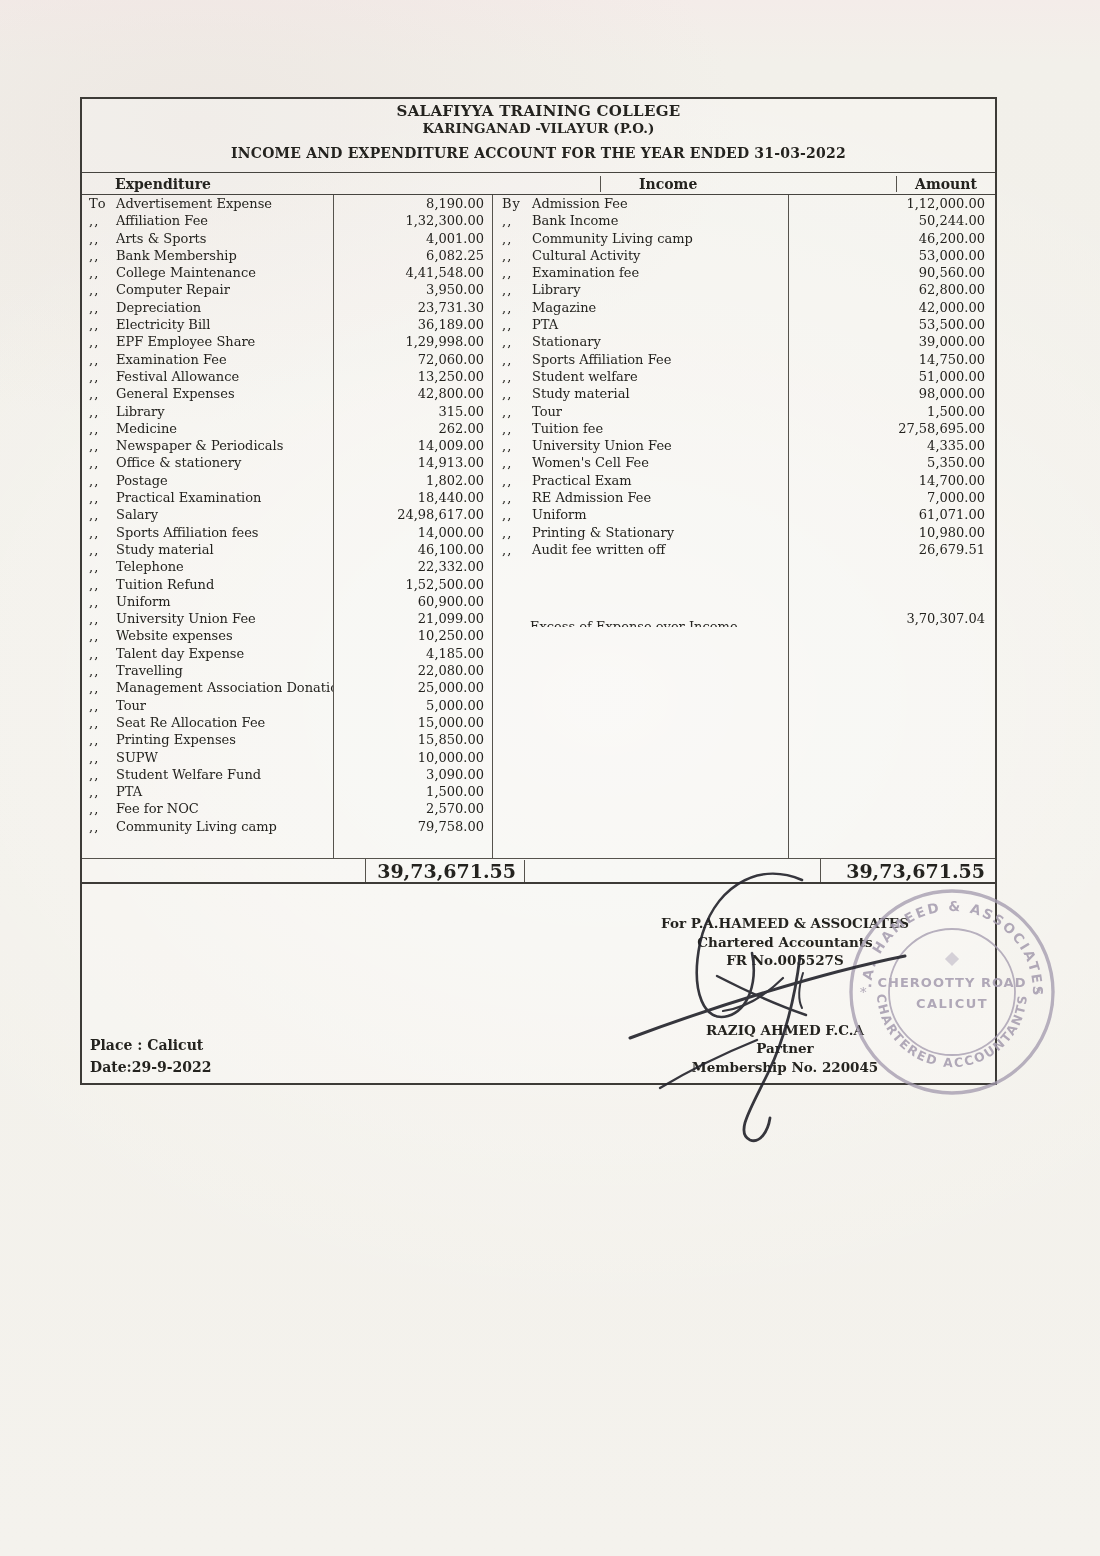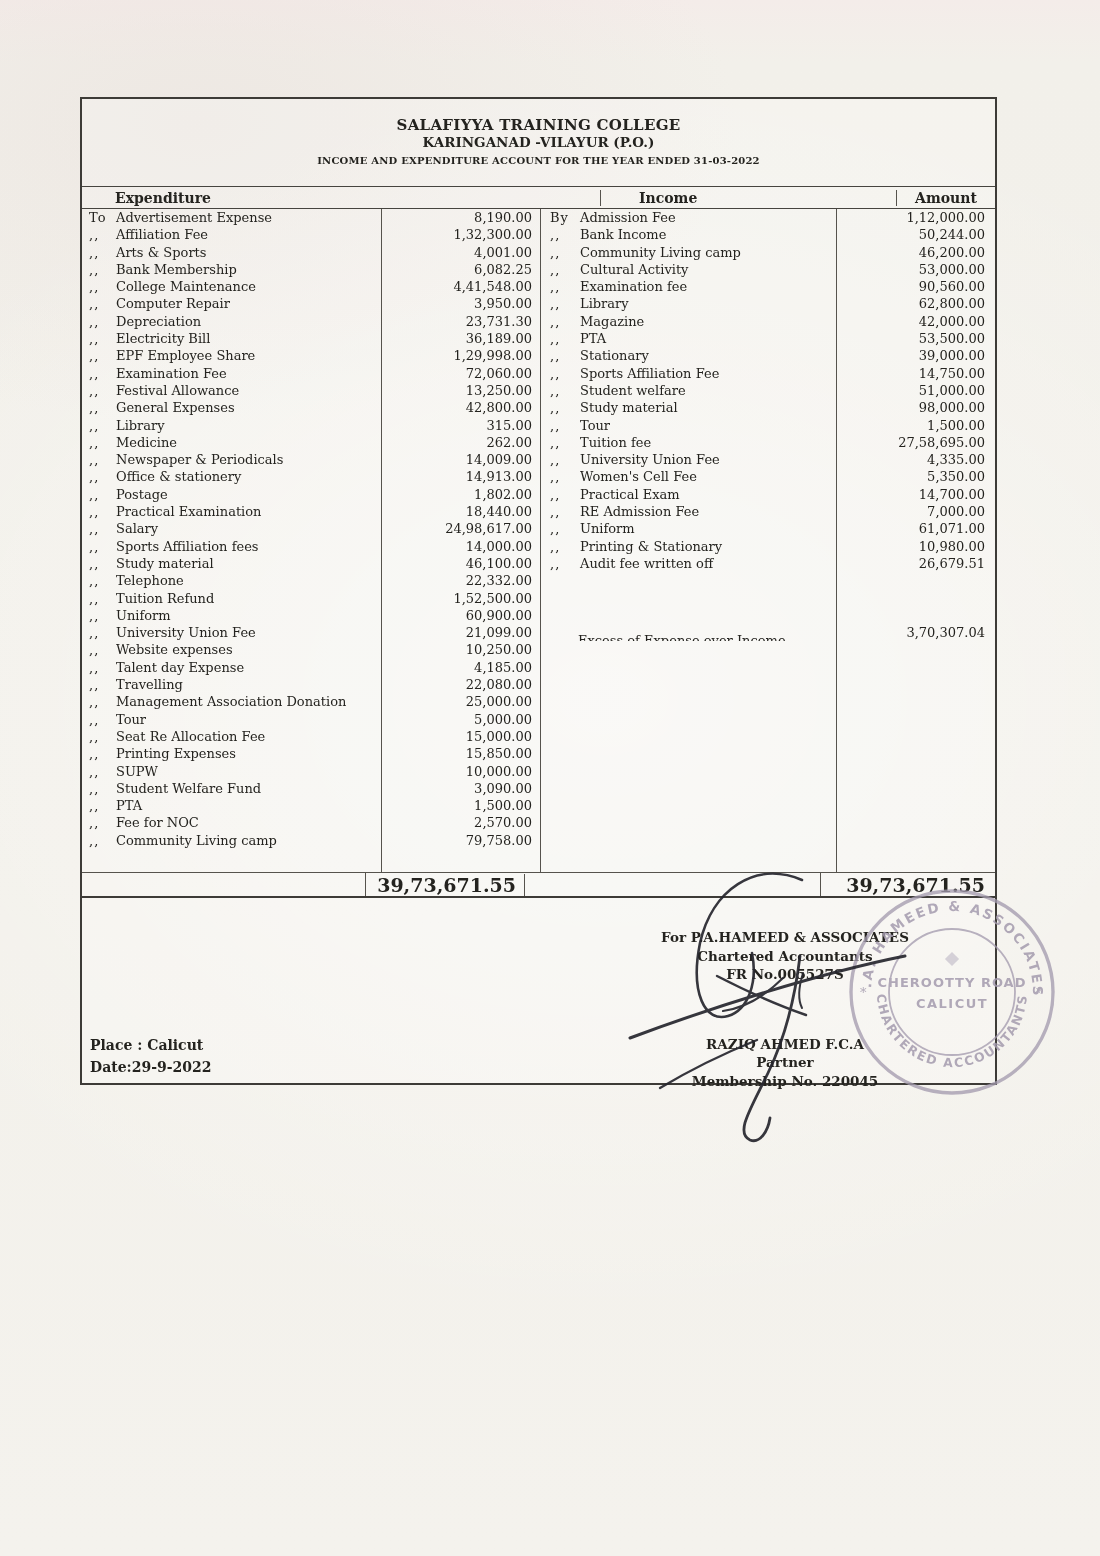--- a/index.html
+++ b/index.html
@@ -13,36 +13,36 @@
     font-family:"DejaVu Serif","Liberation Serif",serif;
     color:#24231f;
   }
   .doc{
     position:absolute;left:80px;top:97px;width:913px;height:984px;
     border:2px solid #3d3b37;
     display:flex;flex-direction:column;
     background:rgba(255,255,255,.22);
   }
   
-  .title-block{text-align:center;padding-top:18px;height:69px;}
+  .title-block{text-align:center;padding-top:4px;height:69px;}
   .t-line{font-weight:bold;line-height:17px;}
   .t1{font-size:15px;letter-spacing:.3px;}
   .t2,.t3{font-size:13.5px;}
-  .t4{font-size:10px;margin-top:1px;letter-spacing:.2px;}
+  .t4{font-size:14px;margin-top:8px;letter-spacing:.2px;}
   
   .header-row{display:flex;height:21px;align-items:center;
     border-top:1.5px solid #46443f;border-bottom:1.5px solid #46443f;
     font-weight:bold;font-size:14px;}
   .h-exp{width:519px;padding-left:33px;box-sizing:border-box;border-right:1.3px solid #56534d;}
   .h-inc{width:296px;padding-left:38px;box-sizing:border-box;border-right:1.3px solid #56534d;}
   .h-amt{flex:1;text-align:center;}
   
   .ledger{display:flex;height:663px;font-size:13px;overflow:hidden;}
   .lcol{box-sizing:border-box;}
-  .c1{width:300px;border-right:1.3px solid #56534d;}
+  .c1{width:252px;border-right:1.3px solid #56534d;}
   .c2{width:159px;border-right:1.3px solid #56534d;}
   .c3{width:296px;border-right:1.3px solid #56534d;}
   .c4{flex:1;}
   .lrow{height:17.3px;line-height:17.3px;white-space:nowrap;overflow:hidden;}
   .nrow{display:flex;}
   .pfx{width:27px;padding-left:7px;flex:none;letter-spacing:1px;}
   .c3 .pfx{width:30px;padding-left:9px;}
   .arow{text-align:right;padding-right:8px;}
   .c4 .arow{padding-right:10px;}
   .excess .lbl{padding-left:37px;margin-top:8px;}

